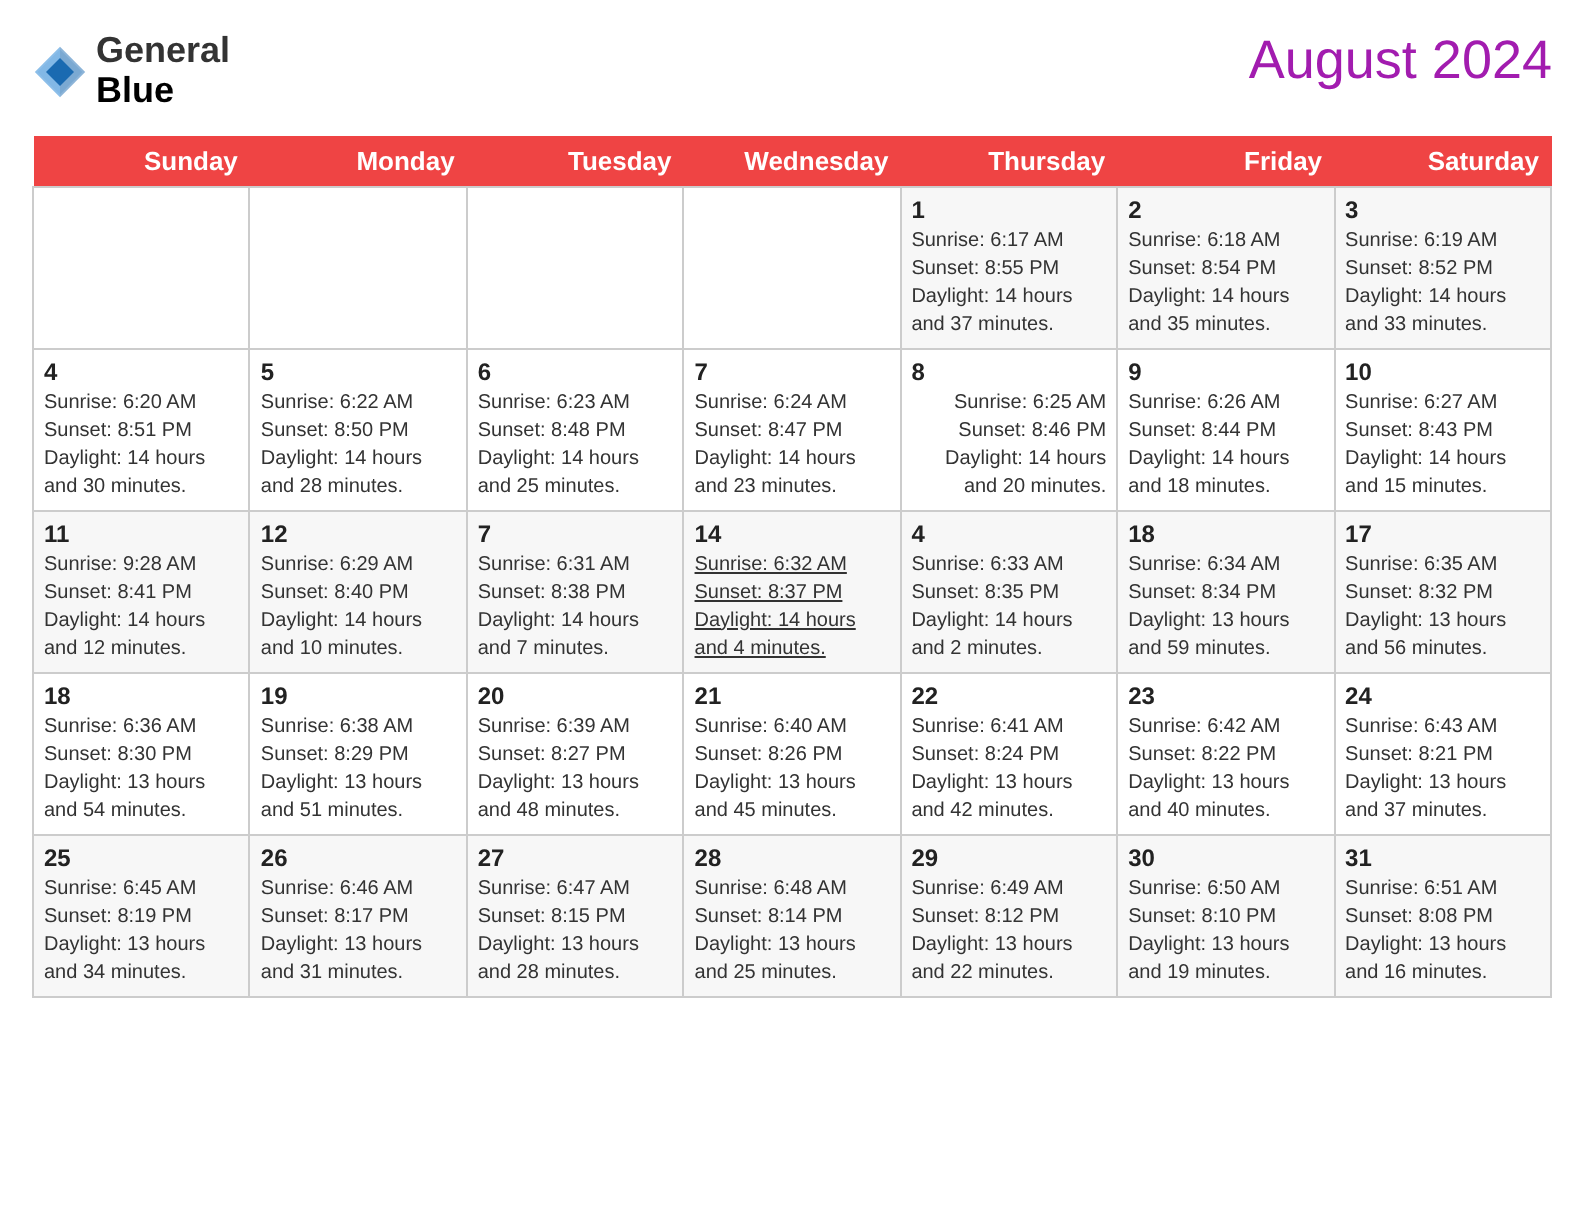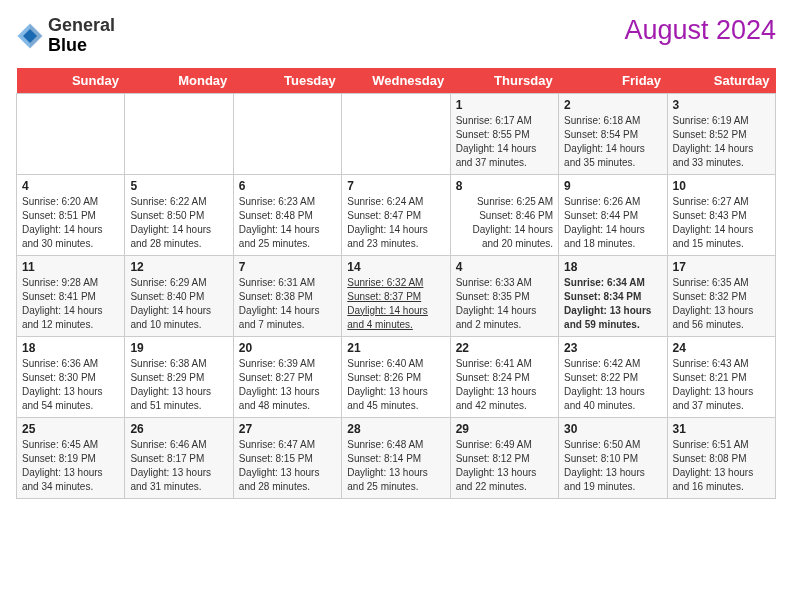--- a/index.html
+++ b/index.html
@@ -227,21 +227,21 @@
         </td>
         <td>
           <span class="day-num">4</span>
           <div class="day-info" style="white-space: pre-line;">Sunrise: 6:33 AM
 Sunset: 8:35 PM
 Daylight: 14 hours
 and 2 minutes.</div>
         </td>
         <td>
           <span class="day-num">18</span>
-          <div class="day-info" style="white-space: pre-line; font-weight: bold;">Sunrise: 6:34 AM
+          <div class="day-info" style="white-space: pre-line;">Sunrise: 6:34 AM
 Sunset: 8:34 PM
 Daylight: 13 hours
 and 59 minutes.</div>
         </td>
         <td>
           <span class="day-num">17</span>
           <div class="day-info" style="white-space: pre-line;">Sunrise: 6:35 AM
 Sunset: 8:32 PM
 Daylight: 13 hours
 and 56 minutes.</div>

